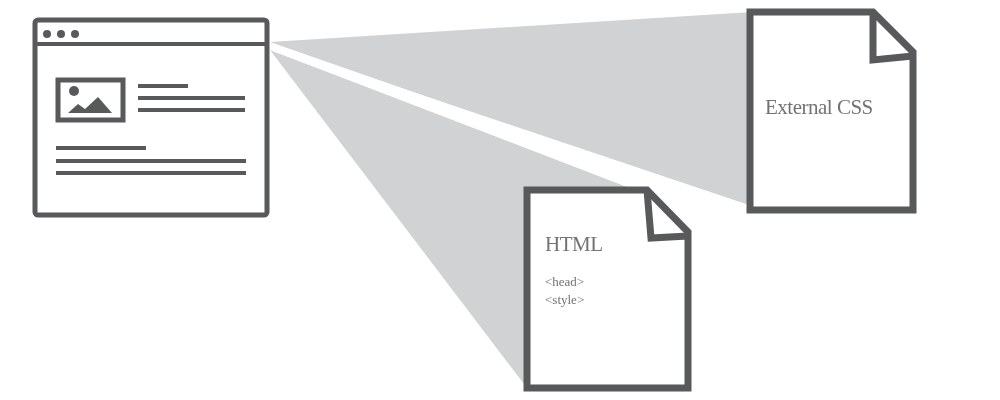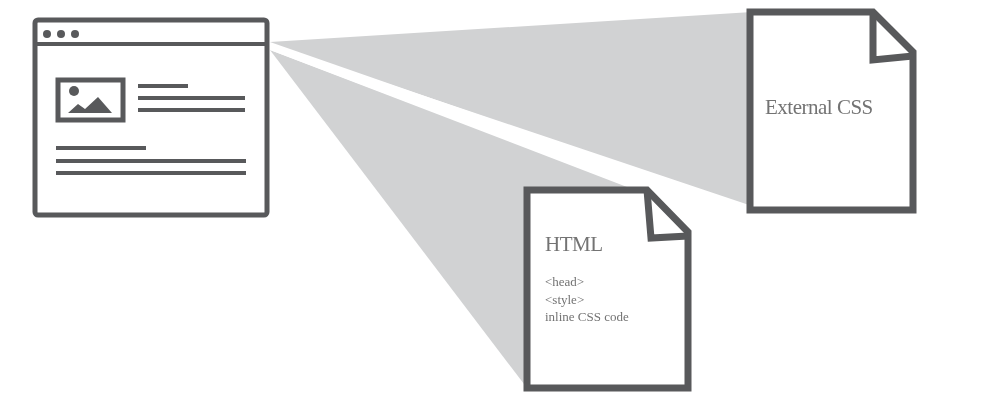--- a/index.html
+++ b/index.html
@@ -49,14 +49,13 @@
     <path d="M527,190 L647,190 L688,232 L688,388 L527,388 Z" fill="#ffffff" stroke="#58595b" stroke-width="7" stroke-linejoin="miter"></path>
     <path d="M647,190 L651,238 L688,236" fill="none" stroke="#58595b" stroke-width="7"></path>
   </g>
 </svg>
 
 <div class="label title-ext">External CSS</div>
 <div class="label title-html">HTML</div>
 <div class="label code">
   <div>&lt;head&gt;</div>
   <div>&lt;style&gt;</div>
-  <div>inline CSS code</div>
 </div>
 
 </body></html>

